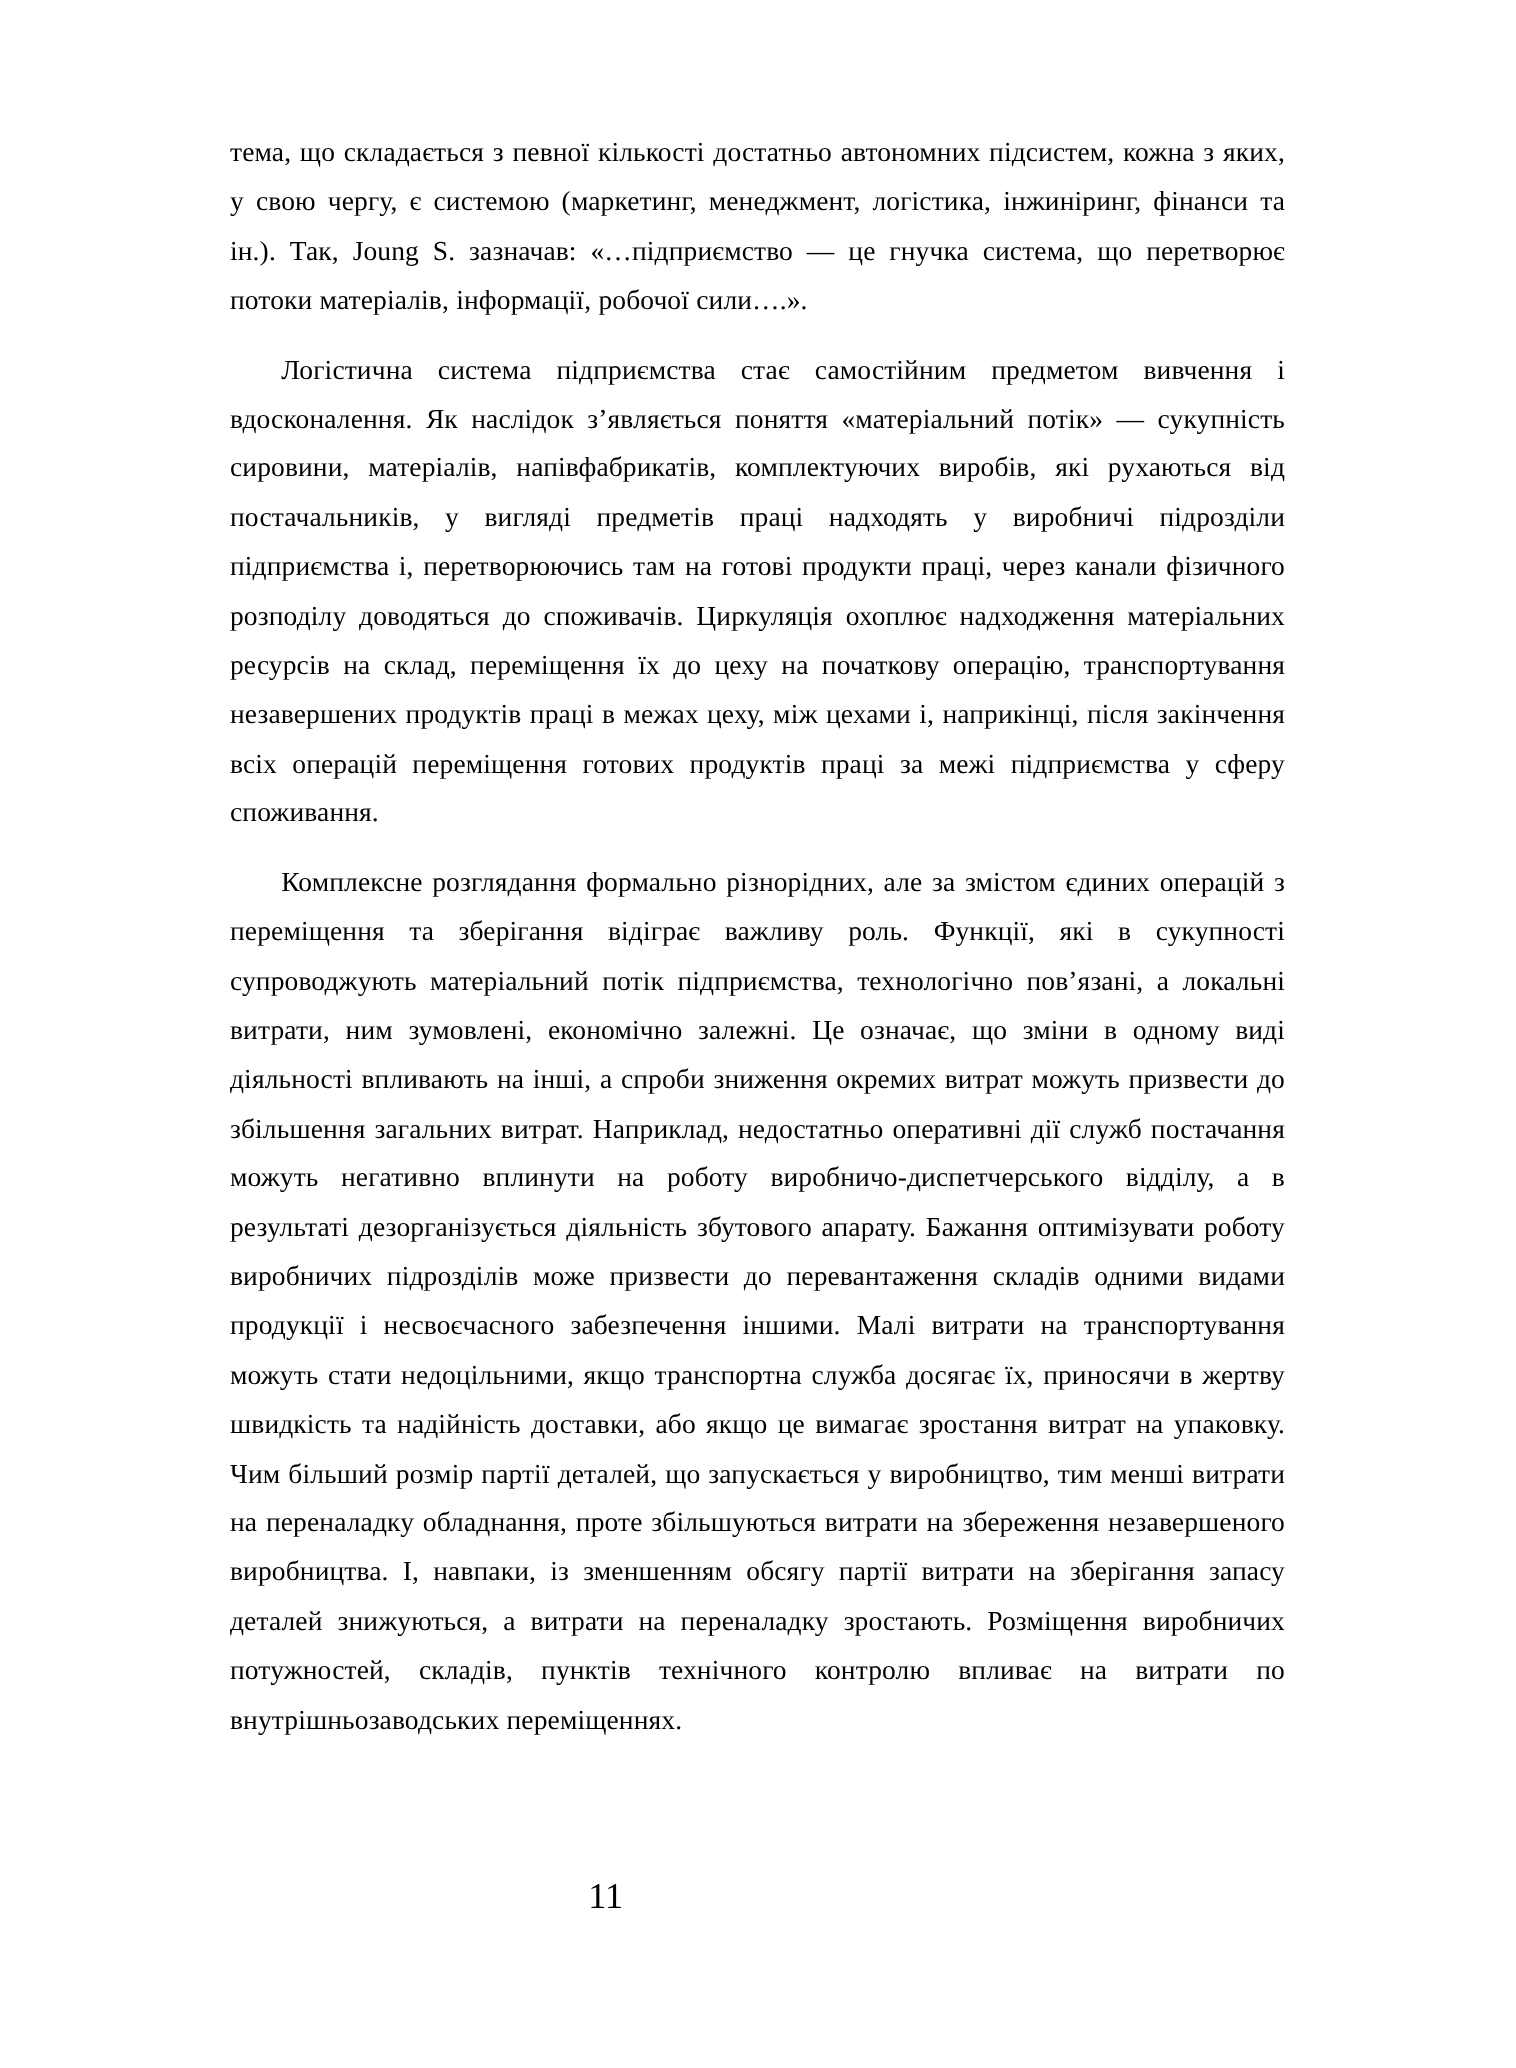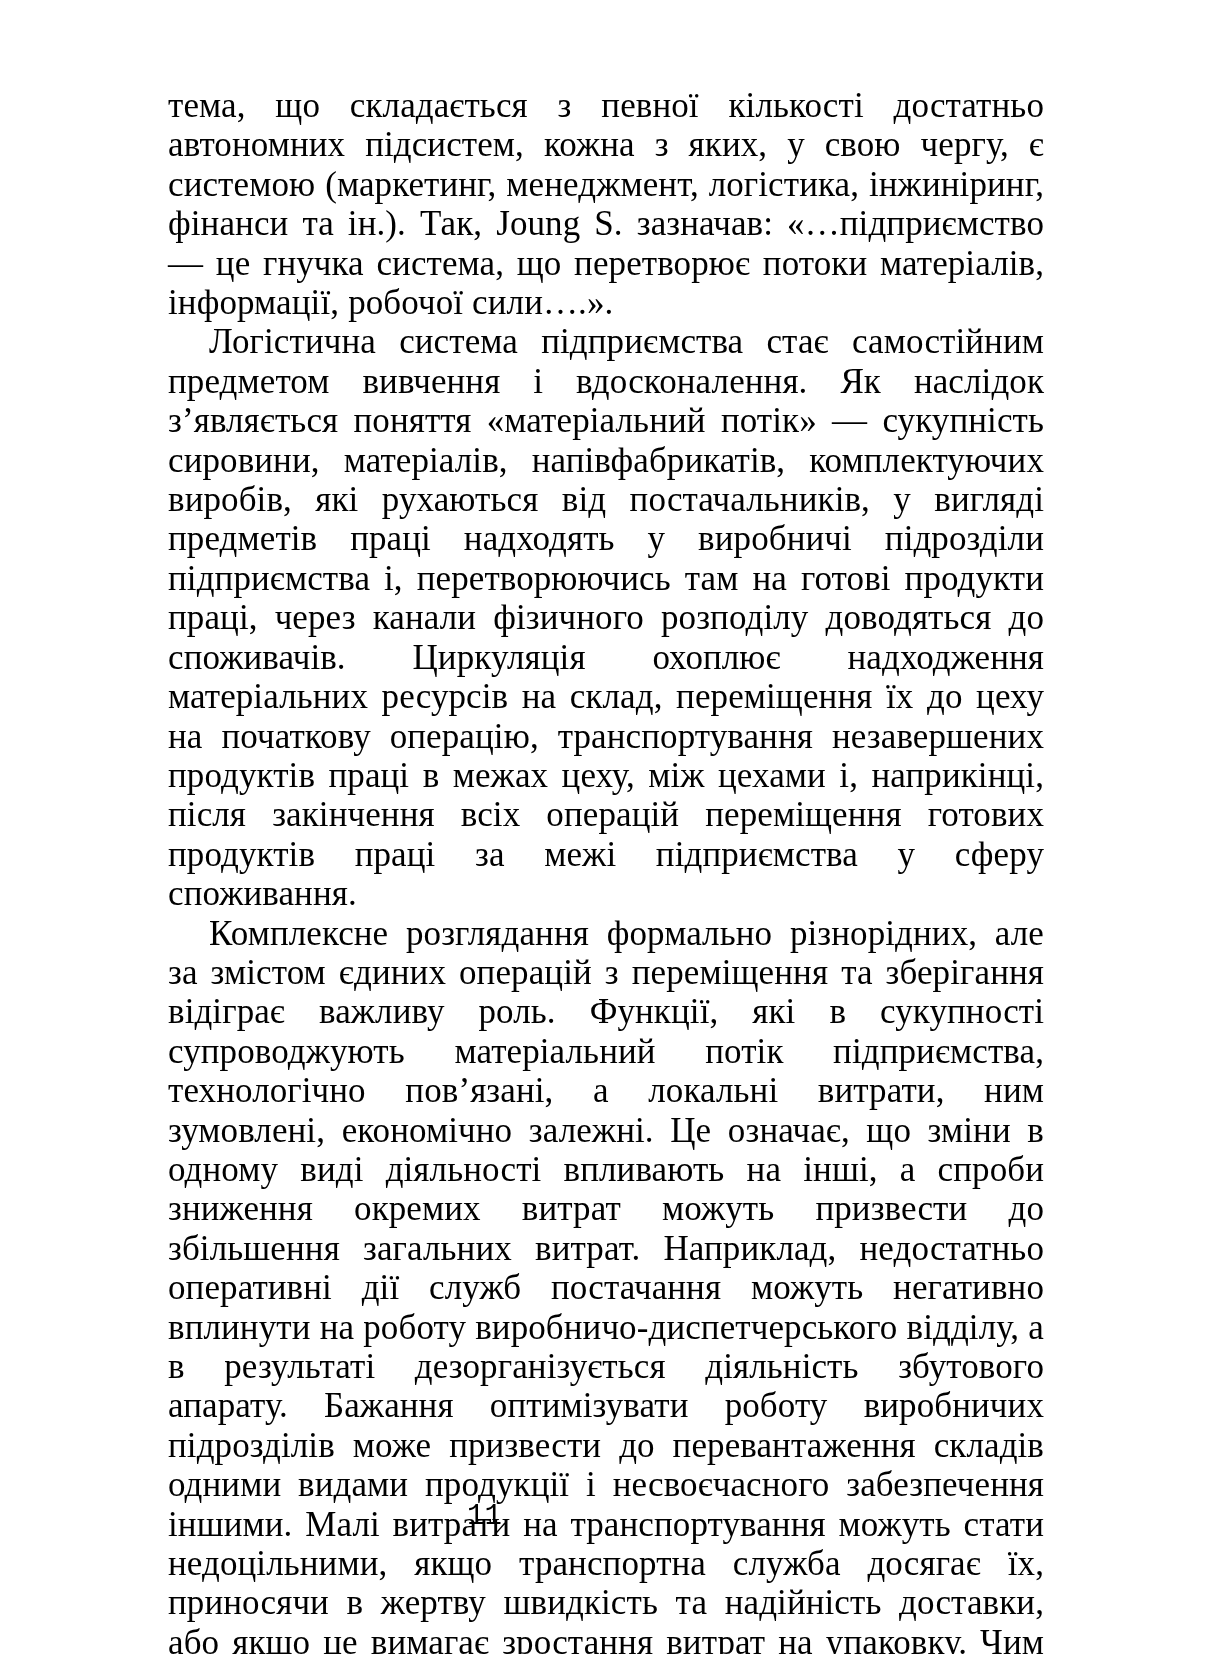--- a/index.html
+++ b/index.html
@@ -26,25 +26,25 @@
   }
 
   #text-block {
     position: absolute;
     left: 168px;
     top: 86px;
     width: 876px;
   }
 
   .para {
-    margin: 0;
+    margin: 16px;
     padding: 0;
     text-align: justify;
     text-justify: inter-word;
-    font-size: 35px;
+    font-size: 22px;
     line-height: 39.4px;
     letter-spacing: 0.1px;
     word-spacing: 0.2px;
     -webkit-hyphens: none;
     hyphens: none;
   }
 
   .para.indent {
     text-indent: 41px;
   }
@@ -64,21 +64,21 @@
   }
 
   #page-number {
     position: absolute;
     left: 0;
     top: 1500px;
     width: 969px;
     text-align: center;
     font-size: 29px;
     line-height: 34px;
-    font-family: Liberation Mono, monospace;
+    font-family: Liberation Serif, serif;
   }
 </style>
 </head>
 <body>
 
 <div id="page">
 
   <div id="text-block">
 
     <p class="para nostretch">

